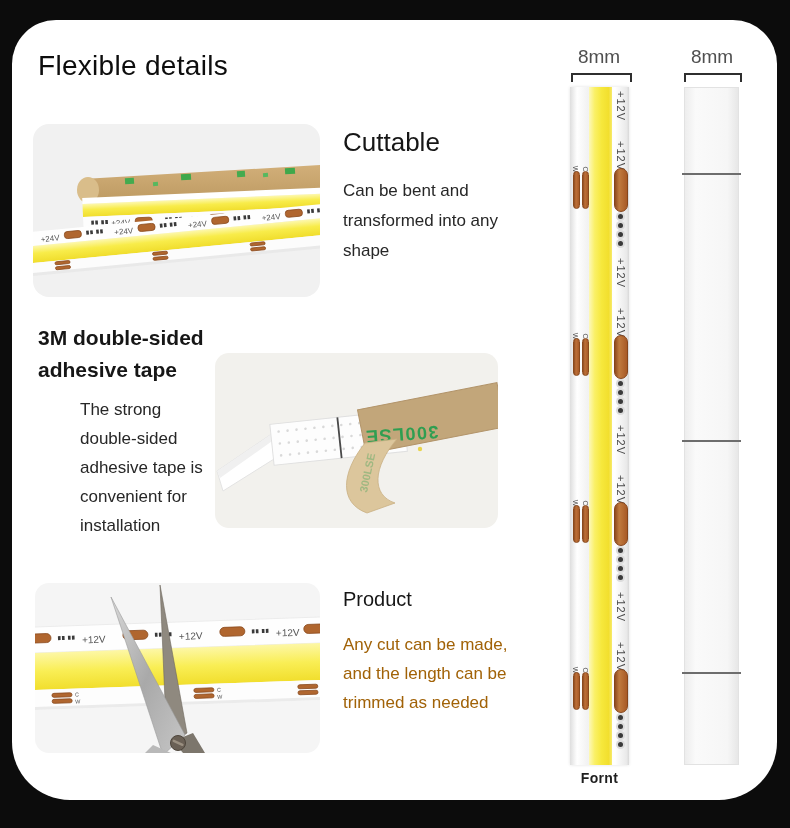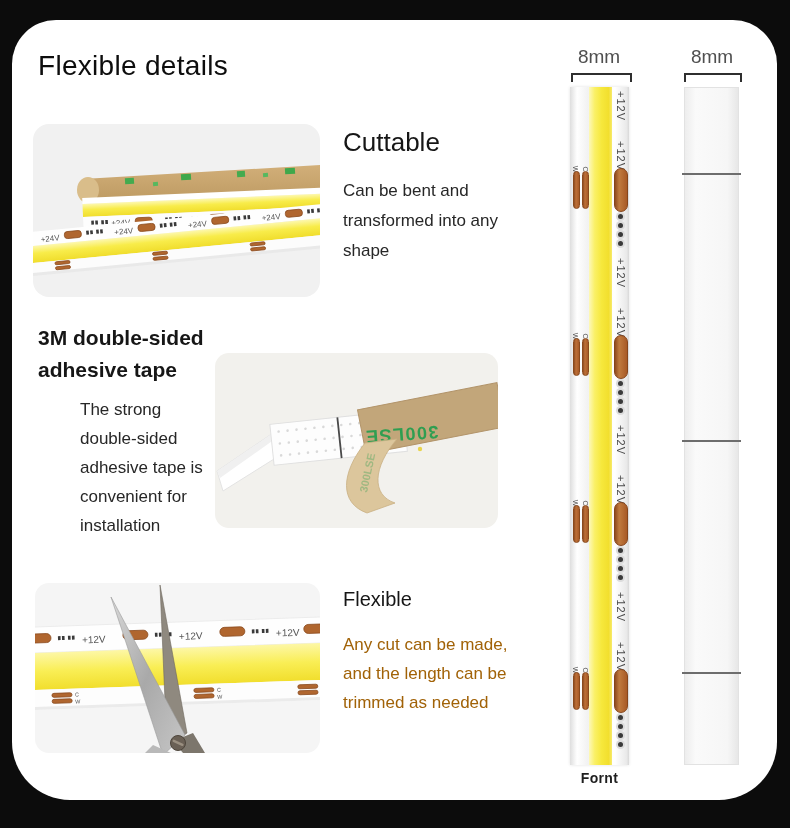--- a/index.html
+++ b/index.html
@@ -237,21 +237,21 @@
       </g>
 
       <g>
         <path d="M150,90 C126,120 124,150 152,160 L180,150 C156,142 158,114 182,86 Z" fill="#dcc69c" stroke="#c9b083" stroke-width="0.8"></path>
         <text transform="translate(152,140) rotate(-78)" font-size="11" font-weight="bold" fill="rgba(47,158,81,0.35)">300LSE</text>
         <circle cx="205" cy="96" r="2.2" fill="#e8d44d"></circle>
       </g>
     </svg>
   </div>
 
-  <div class="abs head3">Flexible</div>
+  <div class="abs head3">Product</div>
   <div class="abs body3 pre">Any cut can be made,
 and the length can be
 trimmed as needed</div>
 
   <div class="abs photo photo3">
     <svg width="285" height="170" viewBox="0 0 285 170">
       <defs>
         <linearGradient id="yG3" x1="0" y1="0" x2="0" y2="1">
           <stop offset="0" stop-color="#fdf7a6"></stop>
             <stop offset="0.5" stop-color="#f9ee55"></stop>

